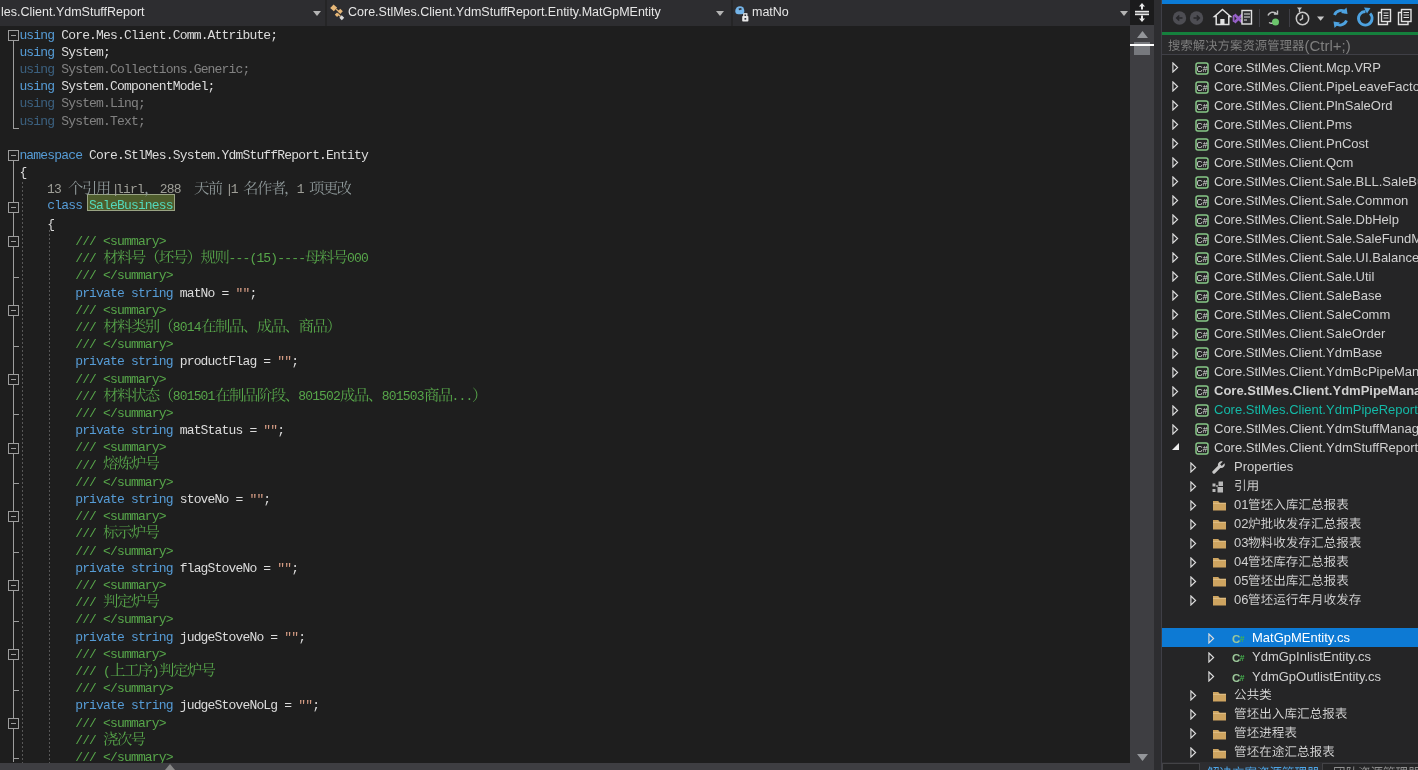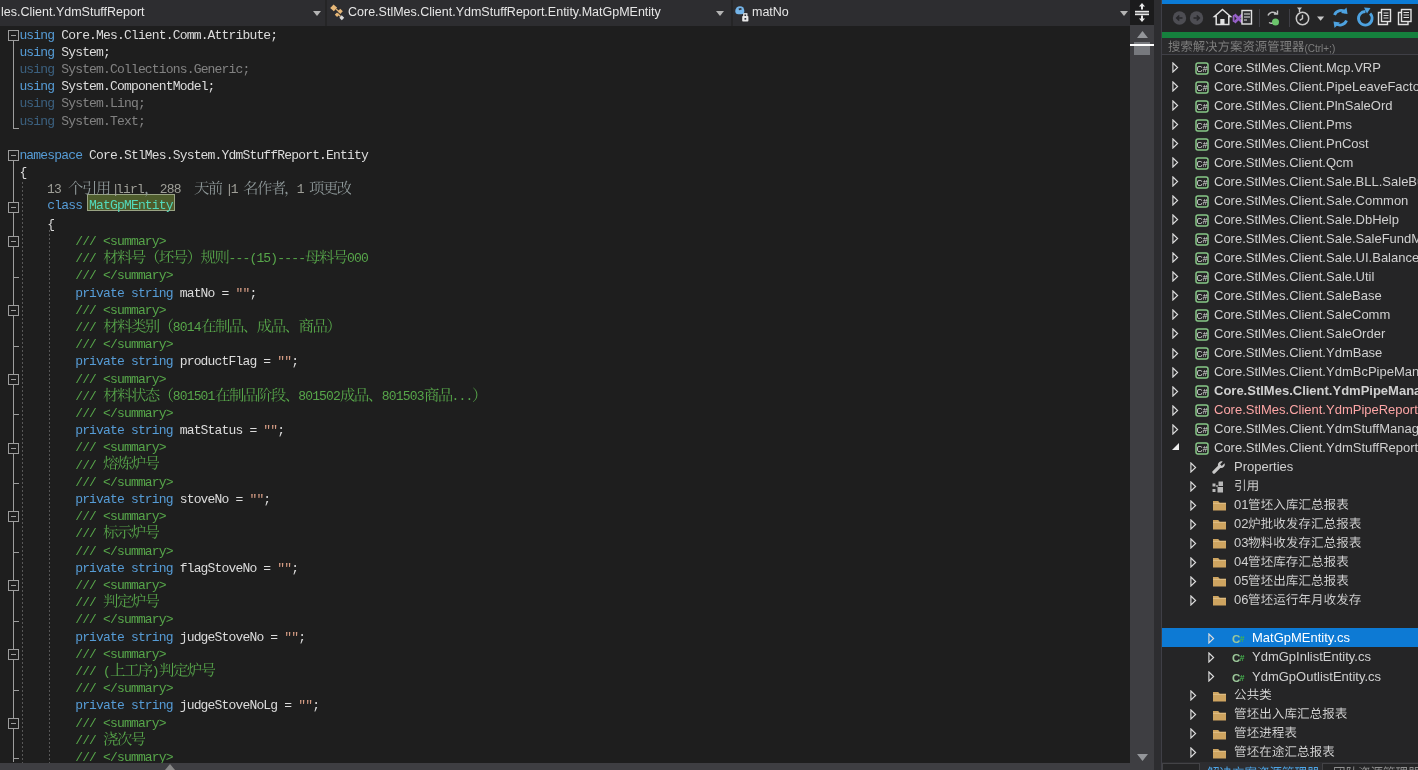--- a/index.html
+++ b/index.html
@@ -29,22 +29,22 @@
 #vsb { position:absolute; left:1130px; top:25px; width:24px; height:745px; background:#3e3e42; }
 .sbarr { position:absolute; left:6.5px; }
 .sbarr svg { display:block; }
 #hsb { position:absolute; left:0; top:763px; width:1130px; height:7px; background:#3e3e42; }
 #gap { position:absolute; left:1154px; top:0; width:7px; height:770px; background:#2d2d30; }
 #sepanel { position:absolute; left:1161px; top:0; width:257px; height:770px; background:#252526;
   border-left:1px solid #3f3f46; }
 #sebluebar { position:absolute; left:0; top:0; width:257px; height:4px; background:#0b7bd6; }
 #setoolbar { position:absolute; left:0; top:4px; width:257px; height:27px; }
 #search { position:absolute; left:0; top:32px; width:257px; height:23px; background:#2a2a2c;
-  border-top:6px solid #15803d; border-bottom:1px solid #3f3f46; padding-left:6px; padding-top:1px;
-  font-size:10px; line-height:20px; white-space:nowrap; overflow:hidden; }
+  border-top:3px solid #15803d; border-bottom:1px solid #3f3f46; padding-left:6px; padding-top:1px;
+  font-size:15px; line-height:20px; white-space:nowrap; overflow:hidden; }
 #setree { position:absolute; left:0; top:0; width:257px; height:770px; }
 .trow { position:absolute; left:0; width:257px; height:19.03px; font-size:13px;
   line-height:19.03px; white-space:nowrap; overflow:hidden; }
 .tlbl { position:absolute; top:0; }
 #setabs { position:absolute; left:0; top:762px; width:257px; height:8px; background:#2d2d30; }
 </style></head><body>
 <div id="page">
 <div id="editor">
 <div class="ig" style="left:21.5px;top:182px;height:581px"></div>
       <div class="ig" style="left:49.4px;top:230px;height:533px"></div>
@@ -90,21 +90,21 @@
         <span class="t pl" style="left:82.13px"> Core.StlMes.System.YdmStuffReport.Entity</span>
       </div>
       <div class="ln" style="top:164.14px">
         <span class="t pl" style="left:19.40px">{</span>
       </div>
       <div class="ln" style="top:197px">
         <div class="hlbox" style="left:87.1px;width:87.6px"></div>
         <span class="t pl" style="left:19.40px">    </span>
         <span class="t kw" style="left:47.28px">class</span>
         <span class="t pl" style="left:82.13px"> </span>
-        <span class="t ty" style="left:89.10px">MatGpMEntity</span>
+        <span class="t ty" style="left:89.10px">SaleBusiness</span>
       </div>
       <div class="ln" style="top:215.74px">
         <span class="t pl" style="left:19.40px">    {</span>
       </div>
       <div class="ln" style="top:232.94px">
         <span class="t pl" style="left:19.40px">        </span>
         <span class="t cm" style="left:75.16px">/// &lt;summary&gt;</span>
       </div>
       <div class="ln" style="top:250.14px">
         <span class="t pl" style="left:19.40px">        </span>
@@ -617,21 +617,21 @@
           <div class="tlbl" style="left:52px"><span style="font-weight:bold;color:#d0d0d0">Core.StlMes.Client.YdmPipeManage</span></div>
         </div>
         <div class="trow" style="top:400.0px;">
           <svg style="position:absolute;left:10px;top:4.5px" width="6.5" height="11" viewBox="0 0 6.5 11">
             <path d="M0.9 1 L5.6 5.5 L0.9 10 Z" fill="none" stroke="#DCDCDC" stroke-width="1.15"></path>
           </svg>
           <div style="position:absolute;left:33px;top:3px"><svg width="14" height="13" viewBox="0 0 14 13">
               <rect x="1" y="1" width="12" height="11" rx="2" fill="none" stroke="#87C787" stroke-width="1.5"></rect>
               <text x="7" y="9.9" font-family="Liberation Sans" font-size="8.5" fill="#DCDCDC" text-anchor="middle">C#</text>
             </svg></div>
-          <div class="tlbl" style="left:52px"><span style="color:#fca5a5">Core.StlMes.Client.YdmPipeReport</span></div>
+          <div class="tlbl" style="left:52px"><span style="color:#14b8a6">Core.StlMes.Client.YdmPipeReport</span></div>
         </div>
         <div class="trow" style="top:419.1px;">
           <svg style="position:absolute;left:10px;top:4.5px" width="6.5" height="11" viewBox="0 0 6.5 11">
             <path d="M0.9 1 L5.6 5.5 L0.9 10 Z" fill="none" stroke="#DCDCDC" stroke-width="1.15"></path>
           </svg>
           <div style="position:absolute;left:33px;top:3px"><svg width="14" height="13" viewBox="0 0 14 13">
               <rect x="1" y="1" width="12" height="11" rx="2" fill="none" stroke="#87C787" stroke-width="1.5"></rect>
               <text x="7" y="9.9" font-family="Liberation Sans" font-size="8.5" fill="#DCDCDC" text-anchor="middle">C#</text>
             </svg></div>
           <div class="tlbl" style="left:52px"><span style="color:#d0d0d0">Core.StlMes.Client.YdmStuffManager</span></div>

